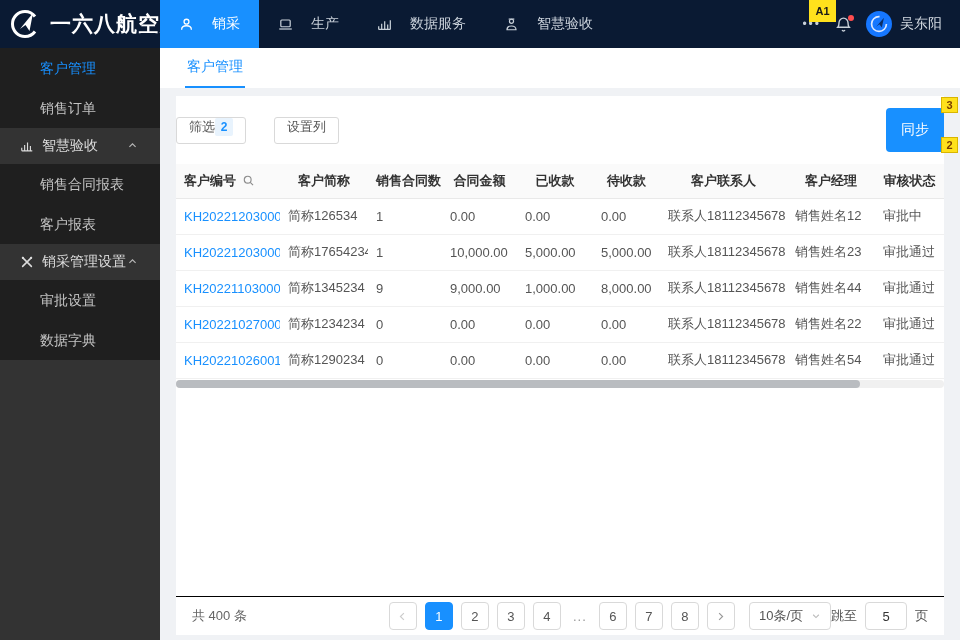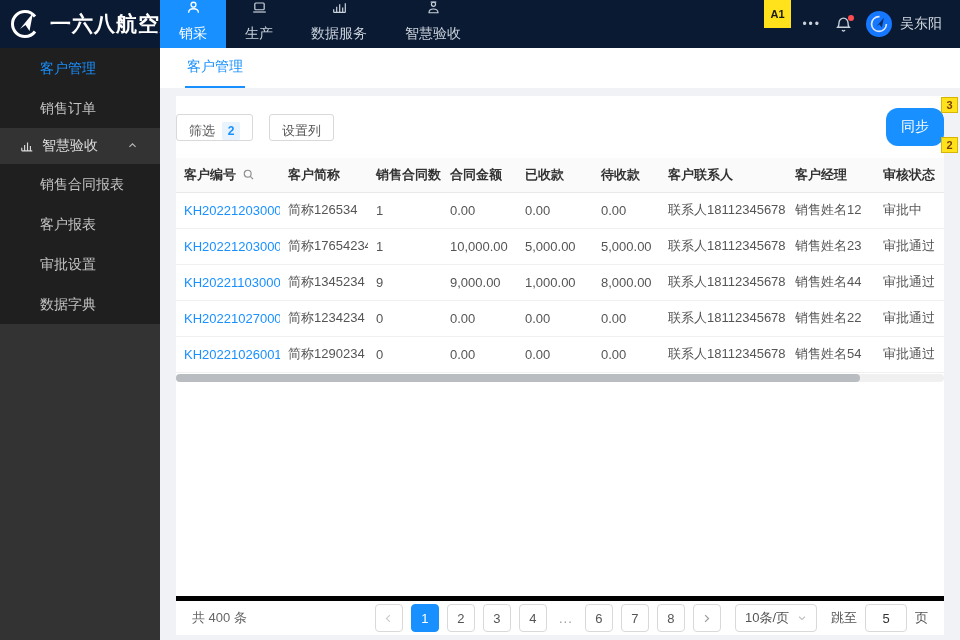--- a/index.html
+++ b/index.html
@@ -5,21 +5,21 @@
   * { margin:0; padding:0; box-sizing:border-box; }
   html,body { width:960px; height:640px; overflow:hidden; }
   body { font-family:"Liberation Sans","DejaVu Sans",sans-serif; background:#f0f2f5; position:relative; }
   .app { width:960px; height:640px; display:flex; flex-direction:column; position:relative; }
 
   
   .topnav { height:48px; background:#0a1a33; display:flex; align-items:stretch; color:#c9d1da; flex-shrink:0; }
   .brand { width:160px; display:flex; align-items:center; gap:8px; padding-left:8px; flex-shrink:0; }
   .brand-name { color:#fff; font-size:21px; font-weight:bold; letter-spacing:1px; white-space:nowrap; }
   .nav-items { display:flex; align-items:stretch; }
-  .nav-item { display:flex; align-items:center; gap:10px; padding:0 19px; font-size:14px; cursor:pointer; white-space:nowrap;flex-direction:column; }
+  .nav-item { display:flex; align-items:center; gap:18px; padding:0 19px; font-size:14px; cursor:pointer; white-space:nowrap; }
   .nav-item.active { background:#1890ff; color:#fff; }
   .nav-item svg { flex-shrink:0; }
   .nav-right { margin-left:auto; display:flex; align-items:center; gap:14px; padding-right:18px; }
   .nav-more { font-size:12px; letter-spacing:2px; cursor:pointer; }
   .bell-wrap { position:relative; cursor:pointer; display:flex; align-items:center; }
   .bell-dot { position:absolute; top:-1px; right:-2px; width:6px; height:6px; border-radius:50%; background:#ff4d4f; }
   .avatar { width:26px; height:26px; border-radius:50%; background:#1677ff; display:flex; align-items:center; justify-content:center; flex-shrink:0; overflow:hidden; }
   .username { font-size:14px; color:#d6dde4; margin-left:-6px; }
 
   
@@ -31,50 +31,50 @@
   .submenu { background:#1f1f1f; }
   .sub-item { height:40px; line-height:40px; padding-left:40px; color:#c4c4c4; font-size:14px; cursor:pointer; white-space:nowrap; }
   .sub-item.active { color:#1890ff; }
 
   .main { flex:1; display:flex; flex-direction:column; background:#f0f2f5; min-width:0; }
   .tabbar { height:40px; background:#fff; display:flex; padding-left:25px; flex-shrink:0; }
   .tab { display:flex; align-items:center; font-size:14px; color:#1890ff; border-bottom:2px solid #1890ff; padding:0 2px; cursor:pointer; }
 
   .card { margin:8px 16px 5px 16px; background:#fff; flex:1; display:flex; flex-direction:column; min-height:0; }
   .toolbar { display:flex; align-items:center; padding:12px 0; }
-  .btn { height:27px; padding:0 12px; border:1px solid #d9d9d9; border-radius:3px; background:#fff; color:#555; font-size:13px; display:inline-flex; align-items:flex-end; gap:7px; cursor:pointer; }
-  .btn + .btn { margin-left:16px; }
+  .btn { height:27px; padding:0 12px; border:1px solid #d9d9d9; border-radius:3px; background:#fff; color:#555; font-size:13px; display:inline-flex; align-items:flex-start; cursor:pointer; }
+  .btn + .btn { margin-left:28px; }
   .filter-badge { background:#e8f3fd; color:#1890ff; font-size:12px; min-width:18px; height:18px; line-height:18px; text-align:center; border-radius:2px; padding:0 3px; font-weight:bold; }
-  .btn-sync { margin-left:auto; height:38px; padding:0 15px; background:#1890ff; border:none; border-radius:12px; color:#fff; font-size:14px; cursor:pointer; }
+  .btn-sync { margin-left:auto; height:44px; padding:0 15px; background:#1890ff; border:none; border-radius:4px; color:#fff; font-size:14px; cursor:pointer; }
 
   table { width:100%; border-collapse:collapse; table-layout:fixed; font-size:13px; }
-  th { background:#fafafa; text-align:left; color:#333; font-weight:bold; height:34px; padding:0 8px; border-bottom:1px solid #e9e9e9; white-space:nowrap; overflow:hidden; }
+  th { background:#fafafa; text-align:center; color:#333; font-weight:bold; height:34px; padding:0 8px; border-bottom:1px solid #e9e9e9; white-space:nowrap; overflow:hidden; }
   th .th-inner { display:flex; align-items:center; gap:6px; }
   td { height:36px; padding:0 8px; border-bottom:1px solid #f0f0f0; color:#555; white-space:nowrap; overflow:hidden; }
   td.link { color:#1890ff; cursor:pointer; }
 
   .hscroll { height:8px; background:#f0f0f0; border-radius:4px; margin-top:1px; position:relative; }
   .hscroll-thumb { position:absolute; left:0; top:0; height:8px; width:89%; background:#b9bcc0; border-radius:4px; cursor:pointer; }
 
   .spacer { flex:1; }
 
-  .pagination { border-top:5px solid #000000; height:39px; display:flex; align-items:center; padding:0 16px; font-size:13px; color:#666; flex-shrink:0; }
+  .pagination { border-top:1px solid #000000; height:39px; display:flex; align-items:center; padding:0 16px; font-size:13px; color:#666; flex-shrink:0; }
   .total { margin-right:auto; }
   .pg-btn { min-width:28px; height:28px; border:1px solid #d9d9d9; border-radius:4px; background:#fff; display:inline-flex; align-items:center; justify-content:center; margin-left:8px; color:#555; cursor:pointer; font-size:13px; }
   .pg-btn.current { background:#1890ff; border-color:#1890ff; color:#fff; }
   .pg-btn.disabled { color:#ccc; cursor:default; }
   .pg-ellipsis { border:none; background:transparent; color:#999; letter-spacing:1px; min-width:22px; cursor:pointer; }
   .pg-select { height:28px; border:1px solid #d9d9d9; border-radius:4px; display:inline-flex; align-items:center; gap:8px; padding:0 9px; margin-left:14px; cursor:pointer; color:#555; }
-  .jump-label { margin-left:14px; color:#555; }
+  .jump-label { color:#555; }
   .jump-input { width:42px; height:28px; border:1px solid #d9d9d9; border-radius:4px; text-align:center; margin:0 8px; font-size:13px; color:#333; font-family:inherit; }
   .jump-suffix { color:#555; }
 
   
   .som-mark { position:absolute; background:#ffe11c; color:#7b3f00; font-size:11px; font-weight:bold; display:flex; align-items:center; justify-content:center; z-index:20; border:1px solid #d8b500; }
-  .som-a1 { left:764px; top:0; width:27px; height:28px; color:#1a1a1a; border:none; }
+  .som-a1 { left:809px; top:0; width:27px; height:22px; color:#1a1a1a; border:none; }
   .som-3 { left:941px; top:97px; width:17px; height:16px; }
   .som-2 { left:941px; top:137px; width:17px; height:16px; }
 </style>
 </head>
 <body>
 
 <div class="app">
 
   <div class="topnav">
     <div class="brand">
@@ -164,20 +164,33 @@
         <span>智慧验收</span>
         <span class="chevron"><svg width="11" height="11" viewBox="0 0 16 16" fill="none" stroke="#bbb" stroke-width="1.6">
               <path d="M3.5 10l4.5-4.5L12.5 10"></path>
             </svg></span>
       </div>
       <div class="submenu">
         <div class="sub-item">销售合同报表</div>
         <div class="sub-item">客户报表</div>
       </div>
 
+      <div class="group-header">
+        <span style="display:flex;">
+            <svg width="14" height="14" viewBox="0 0 16 16" fill="none" stroke="#dcdcdc" stroke-width="1.8">
+              <path d="M3 3l10 10M13 3L3 13" stroke-linecap="round"></path>
+              <circle cx="3.4" cy="3.4" r="1.3" fill="#dcdcdc" stroke="none"></circle>
+              <circle cx="12.6" cy="3.4" r="1.3" fill="#dcdcdc" stroke="none"></circle>
+            </svg>
+          </span>
+        <span>销采管理设置</span>
+        <span class="chevron"><svg width="11" height="11" viewBox="0 0 16 16" fill="none" stroke="#bbb" stroke-width="1.6">
+              <path d="M3.5 10l4.5-4.5L12.5 10"></path>
+            </svg></span>
+      </div>
       <div class="submenu">
         <div class="sub-item">审批设置</div>
         <div class="sub-item">数据字典</div>
       </div>
     </div>
 
     <div class="main">
       <div class="tabbar">
         <div class="tab">客户管理</div>
       </div>

